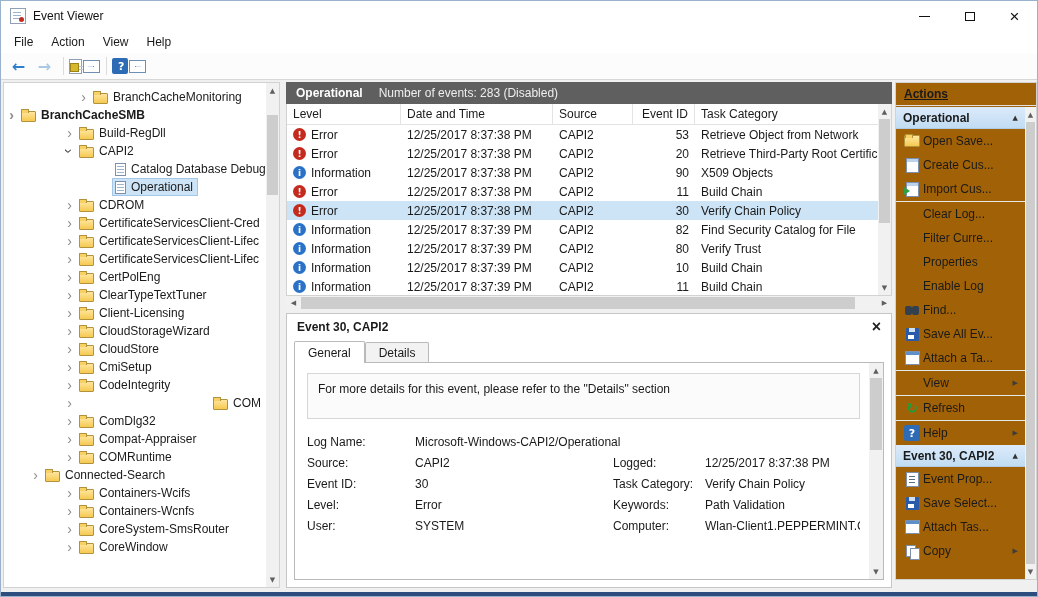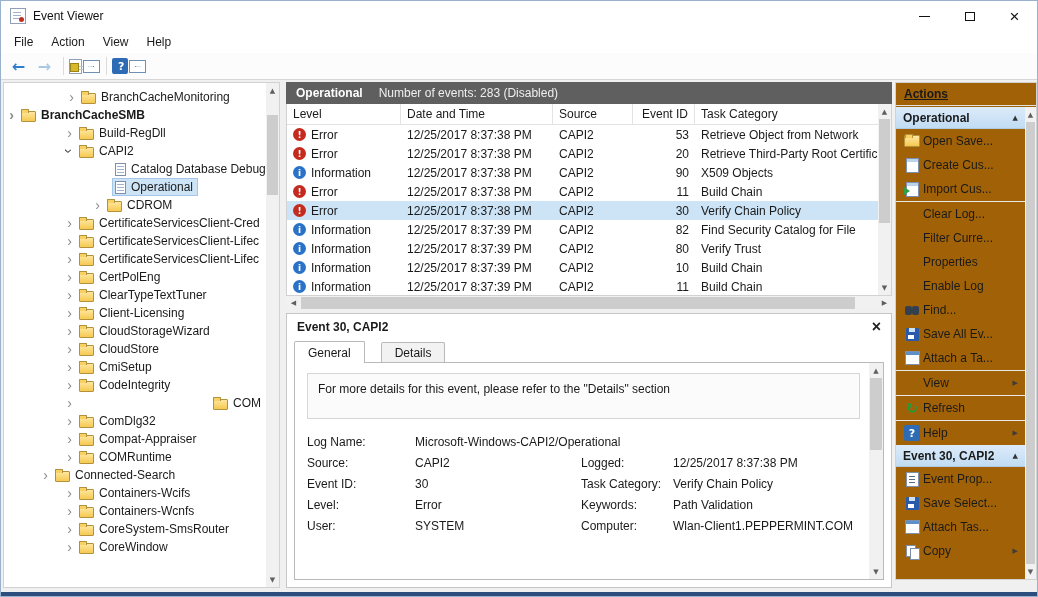--- a/index.html
+++ b/index.html
@@ -87,32 +87,32 @@
   .td.c0{gap:5px;}
   .lvlicon{width:13px;height:13px;flex:0 0 13px;border-radius:50%;display:inline-flex;align-items:center;justify-content:center;color:#fff;font:bold 9px "DejaVu Sans",sans-serif;}
   .lvlicon.i-error{background:var(--c-error);} .lvlicon.i-error::before{content:"!";}
   .lvlicon.i-info{background:var(--c-info);} .lvlicon.i-info::before{content:"i";}
   .hscroll{height:14px;flex:0 0 auto;position:relative;}
   
   .detail-pane{flex:1;margin-top:3px;background:#fff;border:1px solid #c6c6c6;display:flex;flex-direction:column;overflow:hidden;}
   .detail-header{height:25px;display:flex;align-items:center;padding:0 10px;font-weight:bold;flex:0 0 auto;}
   .detail-close{margin-left:auto;cursor:default;}
   .detail-close::before{content:"×";font-size:16px;font-weight:bold;color:#222;}
-  .tab-strip{display:flex;align-items:flex-end;height:23px;padding-left:7px;gap:16px;flex:0 0 auto;}
+  .tab-strip{display:flex;align-items:flex-end;height:23px;padding-left:7px;gap:0;flex:0 0 auto;}
   .tab{padding:3px 13px;border:1px solid #b9b9b9;border-bottom:none;background:#f2f2f2;border-radius:2px 2px 0 0;position:relative;top:1px;}
   .tab.active{background:#fff;z-index:2;padding-top:4px;}
   .detail-body{flex:1;margin:0 7px 7px 7px;border:1px solid #b9b9b9;position:relative;background:#fff;overflow:hidden;}
   .detail-content{position:absolute;left:0;top:0;right:15px;bottom:0;overflow:hidden;}
   .msg-box{margin:10px 8px 12px 12px;border:1px solid #d6d6d6;background:#fbfbfb;padding:8px 10px;height:46px;}
   .fields{margin:4px 8px 0 12px;}
   .frow{display:flex;height:21px;align-items:center;white-space:nowrap;}
   .flabel{width:108px;flex:0 0 108px;}
   .fvalue{width:166px;flex:0 0 166px;overflow:hidden;}
   .fvalue.wide{flex:1;width:auto;}
-  .flabel.l2{width:92px;flex:0 0 92px;}
+  .flabel.l2{width:92px;flex:0 0 92px;margin-left:32px;}
   .fvalue.flex{flex:1;width:auto;overflow:hidden;}
 
   
   .actions-panel{position:absolute;left:894px;top:81px;width:142px;bottom:16px;background:#a16207;border:1px solid #d2d2d2;overflow:hidden;text-decoration:underline;}
   .actions-title{height:23px;display:flex;align-items:center;padding-left:8px;font-weight:bold;border-bottom:1px solid #e3e3e3;}
   .actions-body{position:absolute;top:24px;left:0;right:11px;bottom:0;overflow:hidden;}
   .sec-header{height:22px;background:linear-gradient(var(--c-section-from),var(--c-section-to));display:flex;align-items:center;padding:0 7px;font-weight:bold;border-bottom:1px solid #aecbe8;}
   .collapse{margin-left:auto;color:#333;font-family:"DejaVu Sans",sans-serif;font-size:7px;}
   .collapse::before{content:"▲";}
   .action-item{height:24px;display:flex;align-items:center;padding:0 5px 0 8px;gap:3px;}
@@ -173,21 +173,21 @@
       <span class="tsep"></span>
       <span class="tbtn ti-document"></span>
       <span class="tbtn ti-console-tree"></span>
       <span class="tsep"></span>
       <span class="tbtn ti-help"></span>
       <span class="tbtn ti-action-pane"></span>
     </div>
 
   <div class="tree-panel">
     <div class="tree-items">
-        <div class="tree-item" style="padding-left: 60px;">
+        <div class="tree-item" style="padding-left: 60px; margin-left: 12px;">
           <span class="chev right"></span>
           <span class="tnode">
             <span class="ticon i-folder"></span>
             <span class="tlabel">BranchCacheMonitoring</span>
           </span>
         </div>
         <div class="tree-item" style=" font-weight: bold;">
           <span class="chev right"></span>
           <span class="tnode">
             <span class="ticon i-folder"></span>
@@ -215,21 +215,21 @@
             <span class="tlabel">Catalog Database Debug</span>
           </span>
         </div>
         <div class="tree-item" style="padding-left: 94px;">
           <span class="chev none"></span>
           <span class="tnode selected">
             <span class="ticon i-log"></span>
             <span class="tlabel">Operational</span>
           </span>
         </div>
-        <div class="tree-item" style="padding-left: 58px; margin-left: 28px;">
+        <div class="tree-item" style="padding-left: 58px;">
           <span class="chev right"></span>
           <span class="tnode">
             <span class="ticon i-folder"></span>
             <span class="tlabel">CDROM</span>
           </span>
         </div>
         <div class="tree-item" style="padding-left: 58px;">
           <span class="chev right"></span>
           <span class="tnode">
             <span class="ticon i-folder"></span>
@@ -320,21 +320,21 @@
             <span class="tlabel">Compat-Appraiser</span>
           </span>
         </div>
         <div class="tree-item" style="padding-left: 58px;">
           <span class="chev right"></span>
           <span class="tnode">
             <span class="ticon i-folder"></span>
             <span class="tlabel">COMRuntime</span>
           </span>
         </div>
-        <div class="tree-item" style="padding-left: 34px;">
+        <div class="tree-item" style="padding-left: 24px;">
           <span class="chev right"></span>
           <span class="tnode">
             <span class="ticon i-folder"></span>
             <span class="tlabel">Connected-Search</span>
           </span>
         </div>
         <div class="tree-item" style="padding-left: 58px;">
           <span class="chev right"></span>
           <span class="tnode">
             <span class="ticon i-folder"></span>

